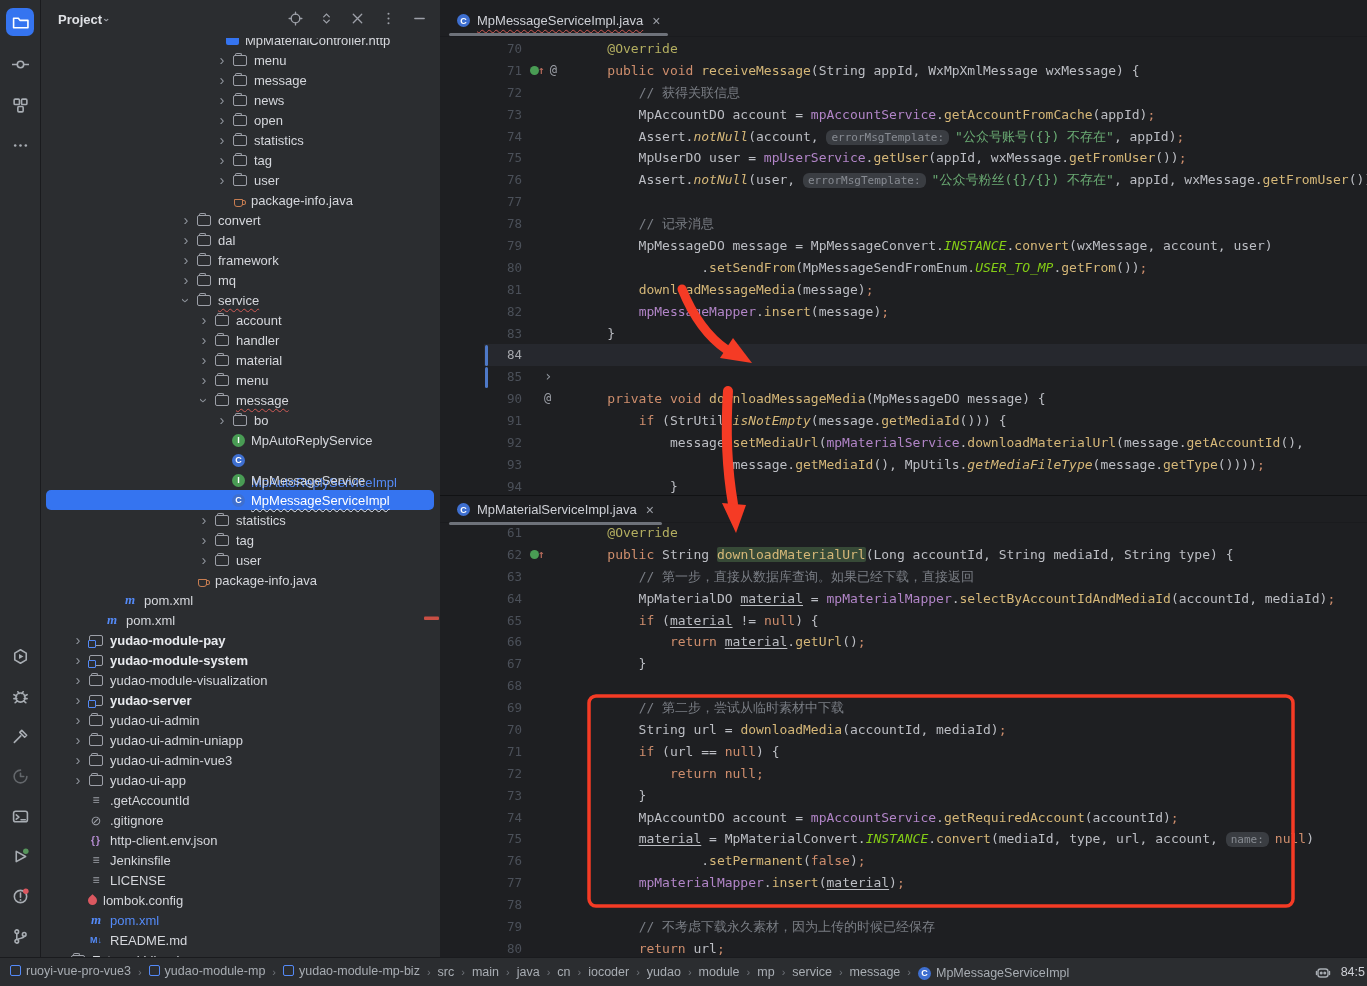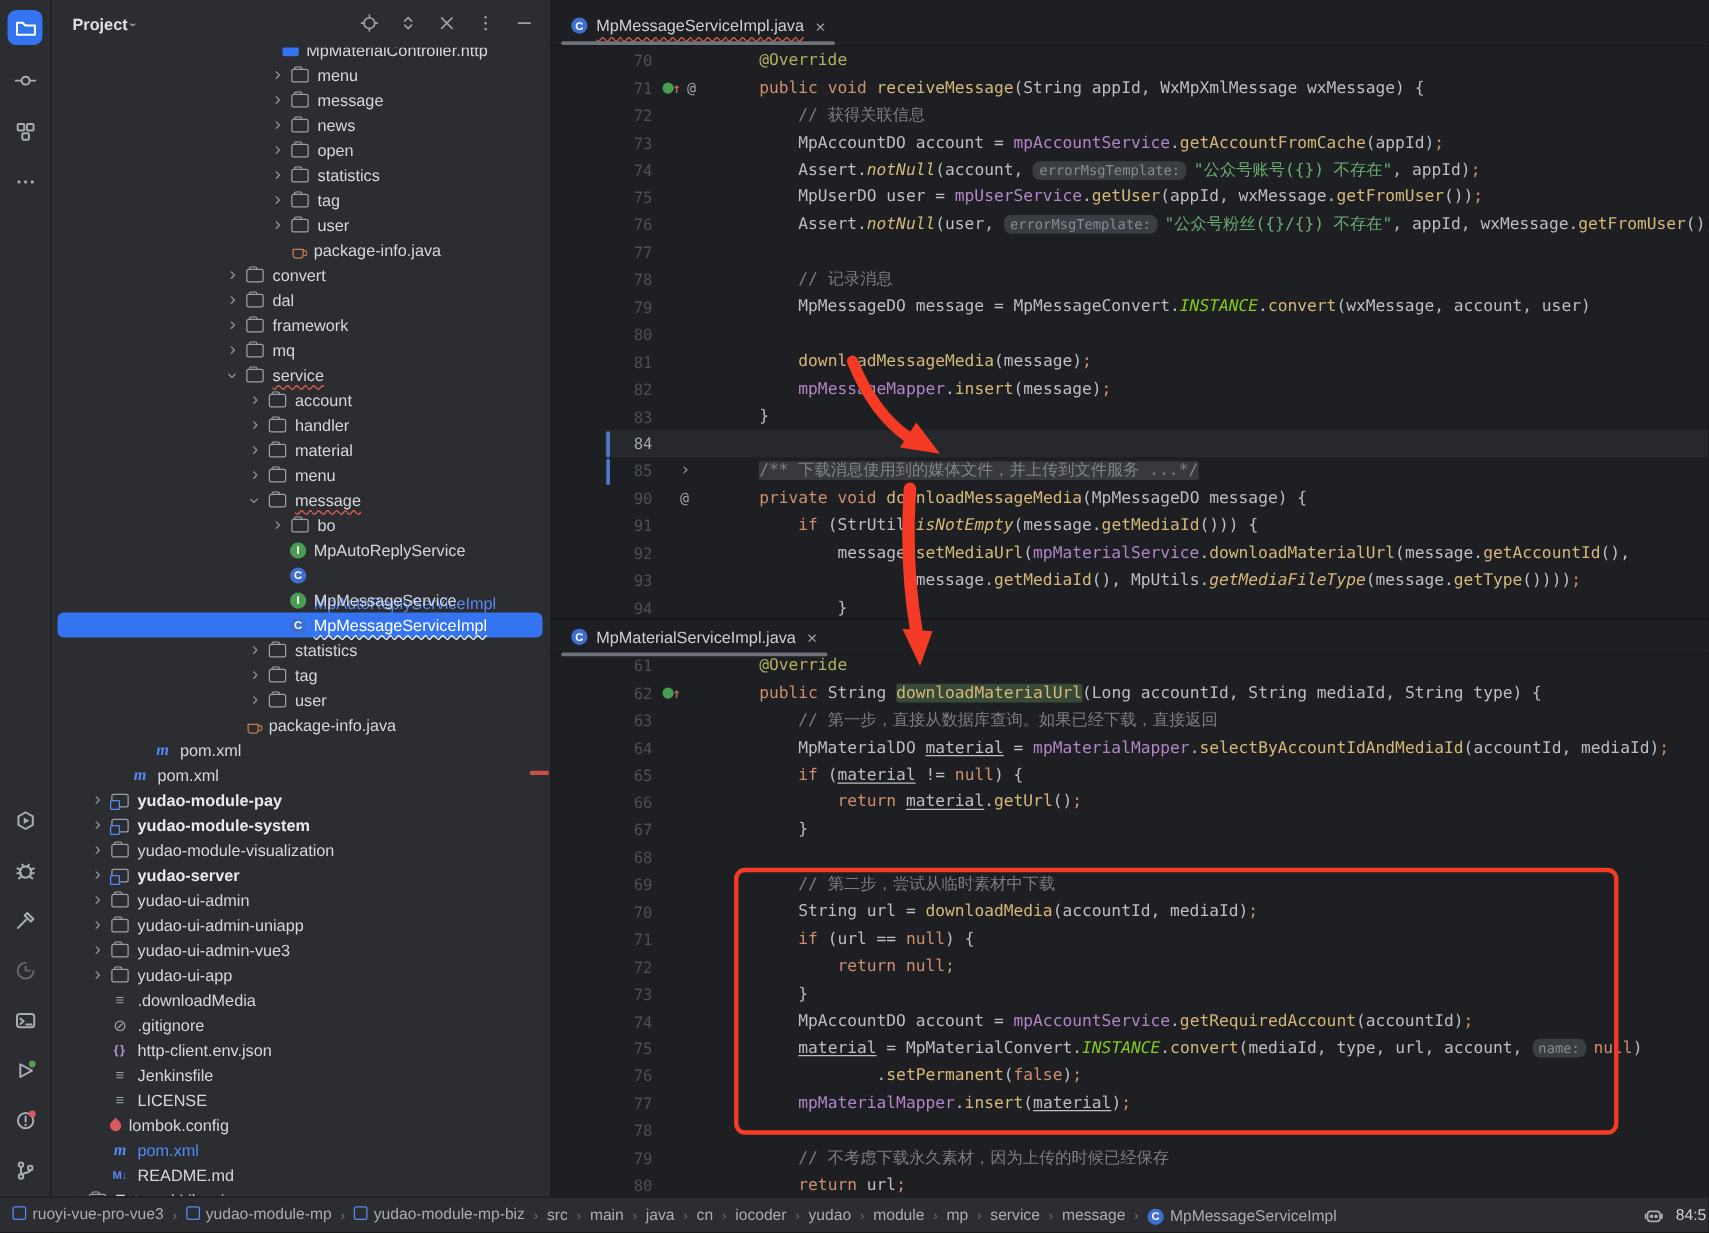--- a/index.html
+++ b/index.html
@@ -368,21 +368,21 @@
           <span class="tlab">yudao-ui-admin-vue3</span>
         </div>
         <div class="trow" style="padding-left: 28px;">
           <span class="chev">›</span>
           <span class="tico i-folder"></span>
           <span class="tlab">yudao-ui-app</span>
         </div>
         <div class="trow" style="padding-left: 28px;">
           <span class="chev"></span>
           <span class="tico i-text">≡</span>
-          <span class="tlab">.downloadMedia</span>
+          <span class="tlab">.getAccountId</span>
         </div>
         <div class="trow" style="padding-left: 28px;">
           <span class="chev"></span>
           <span class="tico i-ignore">⊘</span>
           <span class="tlab">.gitignore</span>
         </div>
         <div class="trow" style="padding-left: 28px;">
           <span class="chev"></span>
           <span class="tico i-json">{}</span>
           <span class="tlab">http-client.env.json</span>
@@ -468,27 +468,27 @@
         <div class="cl"><span class="gut"><span class="lnum">70</span></span><span><span class="seg ann">    @Override</span></span></div>
         <div class="cl"><span class="gut"><span class="lnum">71</span><span class="mark"><span class="ovc"></span><span class="ova">↑</span><span style="margin-left:4px">@</span></span></span><span><span class="seg p">    </span><span class="seg k">public</span><span class="seg p"> </span><span class="seg k">void</span><span class="seg p"> </span><span class="seg m">receiveMessage</span><span class="seg p">(String appId, WxMpXmlMessage wxMessage) {</span></span></div>
         <div class="cl"><span class="gut"><span class="lnum">72</span></span><span><span class="seg p">        </span><span class="seg cm">// 获得关联信息</span></span></div>
         <div class="cl"><span class="gut"><span class="lnum">73</span></span><span><span class="seg p">        MpAccountDO account = </span><span class="seg f">mpAccountService</span><span class="seg p">.</span><span class="seg m">getAccountFromCache</span><span class="seg p">(appId)</span><span class="seg k">;</span></span></div>
         <div class="cl"><span class="gut"><span class="lnum">74</span></span><span><span class="seg p">        Assert.</span><span class="seg ms">notNull</span><span class="seg p">(account, </span><span class="seg hint">errorMsgTemplate:</span><span class="seg s">"公众号账号({}) 不存在"</span><span class="seg p">, appId)</span><span class="seg k">;</span></span></div>
         <div class="cl"><span class="gut"><span class="lnum">75</span></span><span><span class="seg p">        MpUserDO user = </span><span class="seg f">mpUserService</span><span class="seg p">.</span><span class="seg m">getUser</span><span class="seg p">(appId, wxMessage.</span><span class="seg m">getFromUser</span><span class="seg p">())</span><span class="seg k">;</span></span></div>
         <div class="cl"><span class="gut"><span class="lnum">76</span></span><span><span class="seg p">        Assert.</span><span class="seg ms">notNull</span><span class="seg p">(user, </span><span class="seg hint">errorMsgTemplate:</span><span class="seg s">"公众号粉丝({}/{}) 不存在"</span><span class="seg p">, appId, wxMessage.</span><span class="seg m">getFromUser</span><span class="seg p">())</span><span class="seg k">;</span></span></div>
         <div class="cl"><span class="gut"><span class="lnum">77</span></span><span></span></div>
         <div class="cl"><span class="gut"><span class="lnum">78</span></span><span><span class="seg p">        </span><span class="seg cm">// 记录消息</span></span></div>
         <div class="cl"><span class="gut"><span class="lnum">79</span></span><span><span class="seg p">        MpMessageDO message = MpMessageConvert.</span><span class="seg fs">INSTANCE</span><span class="seg p">.</span><span class="seg m">convert</span><span class="seg p">(wxMessage, account, user)</span></span></div>
-        <div class="cl"><span class="gut"><span class="lnum">80</span></span></div>
+        <div class="cl"><span class="gut"><span class="lnum">80</span></span><span><span class="seg p">                .</span><span class="seg m">setSendFrom</span><span class="seg p">(MpMessageSendFromEnum.</span><span class="seg fs">USER_TO_MP</span><span class="seg p">.</span><span class="seg m">getFrom</span><span class="seg p">())</span><span class="seg k">;</span></span></div>
         <div class="cl"><span class="gut"><span class="lnum">81</span></span><span><span class="seg p">        </span><span class="seg m">downloadMessageMedia</span><span class="seg p">(message)</span><span class="seg k">;</span></span></div>
         <div class="cl"><span class="gut"><span class="lnum">82</span></span><span><span class="seg p">        </span><span class="seg f">mpMessageMapper</span><span class="seg p">.</span><span class="seg m">insert</span><span class="seg p">(message)</span><span class="seg k">;</span></span></div>
         <div class="cl"><span class="gut"><span class="lnum">83</span></span><span><span class="seg p">    }</span></span></div>
         <div class="cl caret"><span class="gut"><span class="lnum">84</span></span><span></span></div>
         <div class="vcs" style="top: 308.6px; height: 21.9px;"></div>
-        <div class="cl"><span class="gut"><span class="lnum">85</span><span class="mark"><span class="fldchev">›</span></span></span><span><span class="seg p">    </span><span class="seg fold">/** 下载消息使用到的媒体文件，并上传到文件服务 ...*/</span></span></div>
+        <div class="cl"><span class="gut"><span class="lnum">85</span><span class="mark"><span class="fldchev">›</span></span></span></div>
         <div class="vcs" style="top: 330.5px; height: 21.9px;"></div>
         <div class="cl"><span class="gut"><span class="lnum">90</span><span class="mark"><span style="margin-left:14px">@</span></span></span><span><span class="seg p">    </span><span class="seg k">private</span><span class="seg p"> </span><span class="seg k">void</span><span class="seg p"> </span><span class="seg m">downloadMessageMedia</span><span class="seg p">(MpMessageDO message) {</span></span></div>
         <div class="cl"><span class="gut"><span class="lnum">91</span></span><span><span class="seg p">        </span><span class="seg k">if</span><span class="seg p"> (StrUtil.</span><span class="seg ms">isNotEmpty</span><span class="seg p">(message.</span><span class="seg m">getMediaId</span><span class="seg p">())) {</span></span></div>
         <div class="cl"><span class="gut"><span class="lnum">92</span></span><span><span class="seg p">            message.</span><span class="seg m">setMediaUrl</span><span class="seg p">(</span><span class="seg f">mpMaterialService</span><span class="seg p">.</span><span class="seg m">downloadMaterialUrl</span><span class="seg p">(message.</span><span class="seg m">getAccountId</span><span class="seg p">(),</span></span></div>
         <div class="cl"><span class="gut"><span class="lnum">93</span></span><span><span class="seg p">                    message.</span><span class="seg m">getMediaId</span><span class="seg p">(), MpUtils.</span><span class="seg ms">getMediaFileType</span><span class="seg p">(message.</span><span class="seg m">getType</span><span class="seg p">())))</span><span class="seg k">;</span></span></div>
         <div class="cl"><span class="gut"><span class="lnum">94</span></span><span><span class="seg p">            }</span></span></div>
       </div>
 
     <div id="tabbar-bot" class="tabbar">
       <div class="tab">

